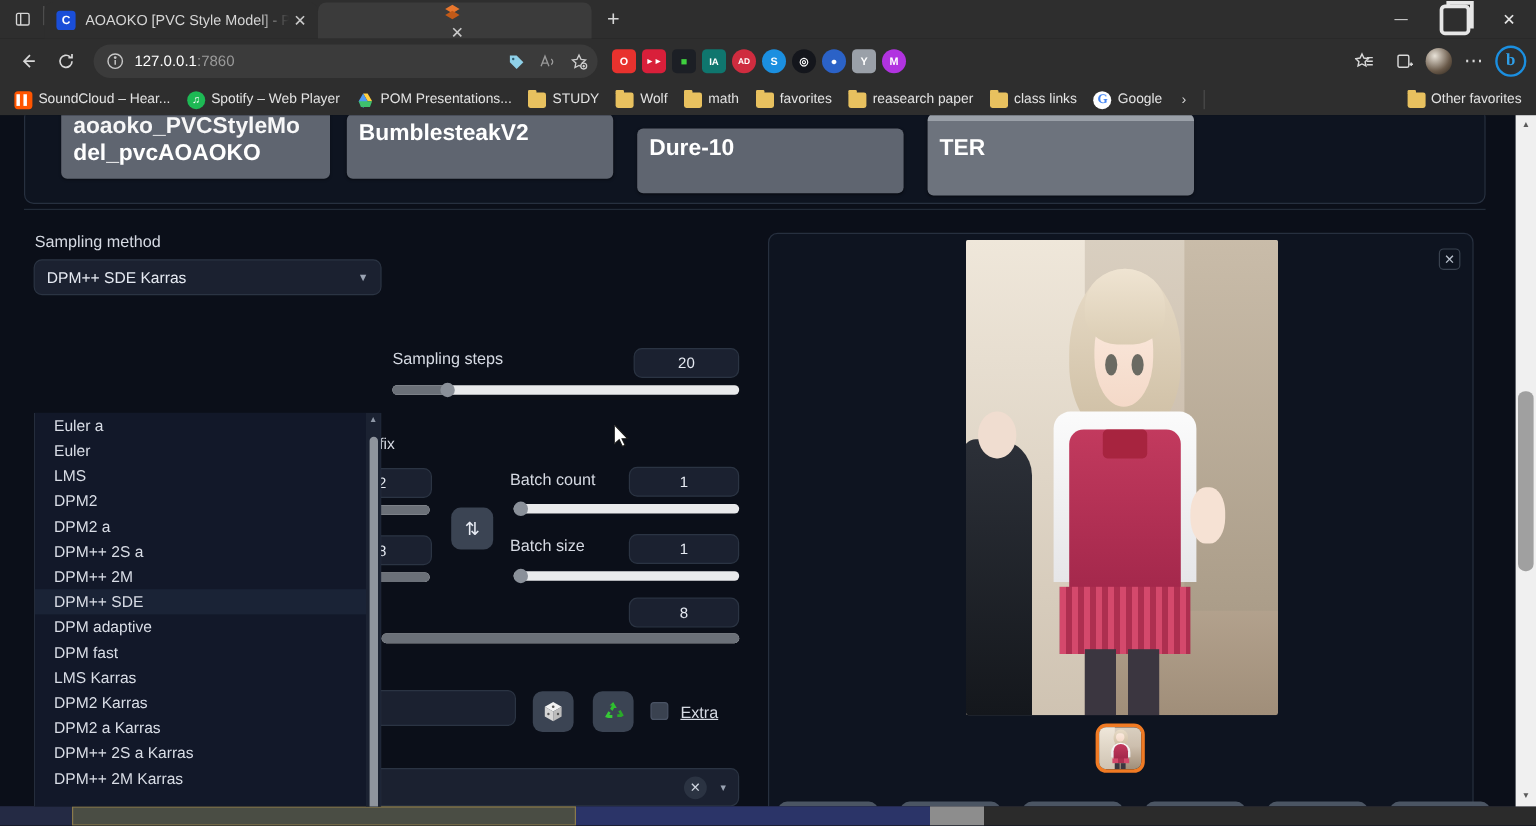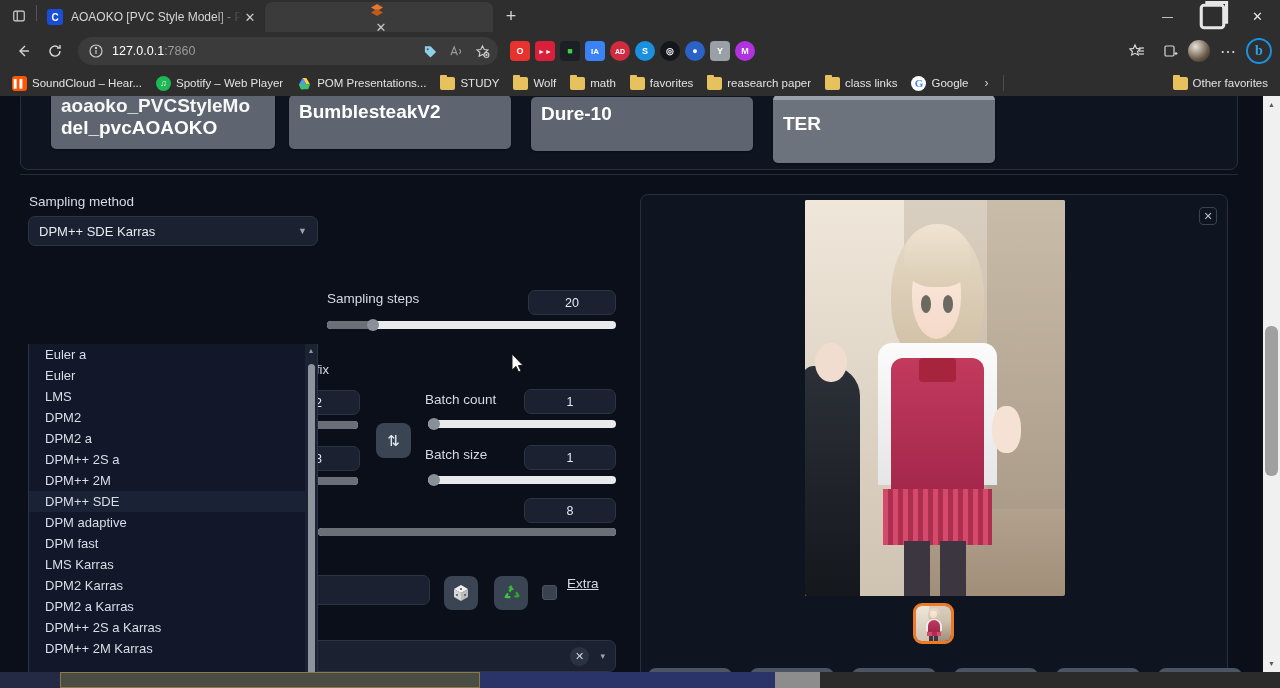--- a/index.html
+++ b/index.html
@@ -105,21 +105,21 @@
   
   .models-panel { position:absolute; left:20px; top:-6px; width:1218px; height:80px;
                   border:1px solid #27303f; border-radius:8px; background:#0e1420; }
   .model-card { position:absolute; top:5px; background:#5f6570; border-radius:5px;
                 color:#fff; font-weight:700; font-size:19px; padding: 6px 10px;
                 overflow:hidden; box-shadow: 0 1px 2px rgba(0,0,0,.4); }
   .model-card .mc-l1 { opacity:.95; white-space:nowrap; }
   .model-card .mc-l2 { white-space:nowrap; }
   #mc0 { left: 30px; top: -2px; width: 224px; height: 60px; }
   #mc1 { left: 268px; top: 4px; width: 222px; height: 54px; }
-  #mc2 { left: 510px; top: 6px; width: 222px; height: 54px; }
+  #mc2 { left: 510px; top: 16px; width: 222px; height: 54px; }
   #mc3 { left: 752px; top: 4px; width: 222px; height: 68px;
          background: linear-gradient(180deg,#9aa0a8 0%,#9aa0a8 8%,#6d737d 8%,#6d737d 100%); }
   #mc3 .mc-l2 { margin-top: 12px; }
 
   
   .panel-div { position:absolute; left:20px; top:78px; width:1218px; height:1px; background:#222b38; }
 
   
   .lbl { position:absolute; color:#d6dae3; font-size: 13.5px; }
 
@@ -324,21 +324,21 @@
             <path d="M12.2 10.6v2.4M11 11.8h2.4"></path>
             </svg>
         </span>
       </span>
     </div>
 
     <div class="ext-row">
       <span class="ext" style="background:#e8322e">O</span>
       <span class="ext" style="background:#d91f3a;font-size:7px">►►</span>
       <span class="ext" style="background:#1c1f25;color:#3fd13f">■</span>
-      <span class="ext" style="background:#3b82f6;font-size:8px">IA</span>
+      <span class="ext" style="background:#0f766e;font-size:8px">IA</span>
       <span class="ext round" style="background:#cf2c3f;font-size:7px">AD</span>
       <span class="ext round" style="background:#1b8fe0">S</span>
       <span class="ext round" style="background:#14161c">◎</span>
       <span class="ext round" style="background:#2b62c7">●</span>
       <span class="ext" style="background:#9aa0a8;color:#fff">Y</span>
       <span class="ext round" style="background:#b133e0">M</span>
     </div>
 
     <div class="tb-right">
       <div class="tb-icon">
@@ -516,21 +516,21 @@
         </svg>
       </div>
       <div class="iconbtn" style="left:494px; top:480px;">
         <svg class="recycle" viewBox="0 0 20 20">
           <path d="M10 2l3 5h-2.2l-1.4 2.4L7.4 7.6 9 5H7z" fill="#2fbf2f"></path>
           <path d="M3.2 14.6L6 9.8l1.9 1.1-1.2 2 2.6 0 0 2.4-3.6 0z" fill="#37c937"></path>
           <path d="M16.8 14.6l-3.4 0 0-2.4 2.2 0-1.4-2.4 2-1.2 2.6 4.6z" fill="#29a929"></path>
         </svg>
       </div>
       <div class="checkbox" style="left:542px; top:489px;"></div>
-      <div class="lbl" style="left:567px; top:480px;text-decoration:underline;">Extra</div>
+      <div class="lbl" style="left:567px; top:490px;text-decoration:underline;">Extra</div>
 
       <div class="dd" style="left:300px; top:544px; width:316px; height:32px;">
         <span class="clearbtn" style="left:269px; top:6px;">✕</span>
         <span class="caret" style="color:#9aa3b2;">▾</span>
       </div>
 
       <div class="result-panel">
         <div class="gen-image">
           <div class="art">
             <div class="wall-l"></div>

